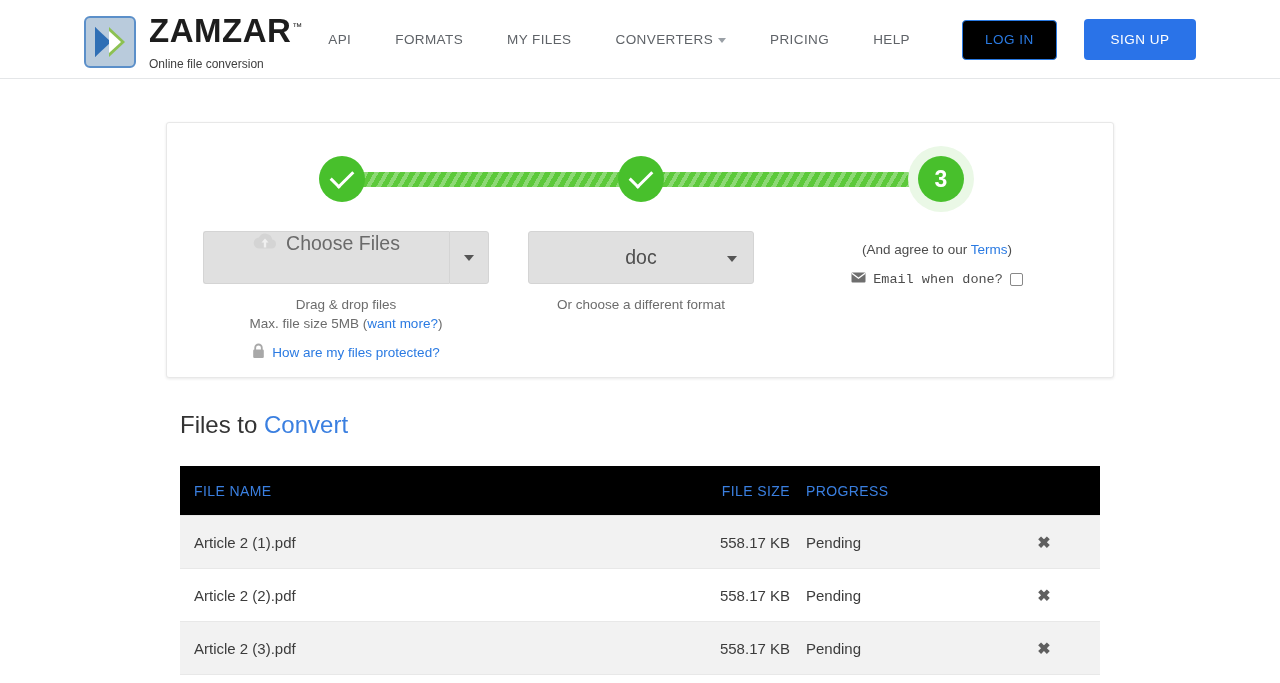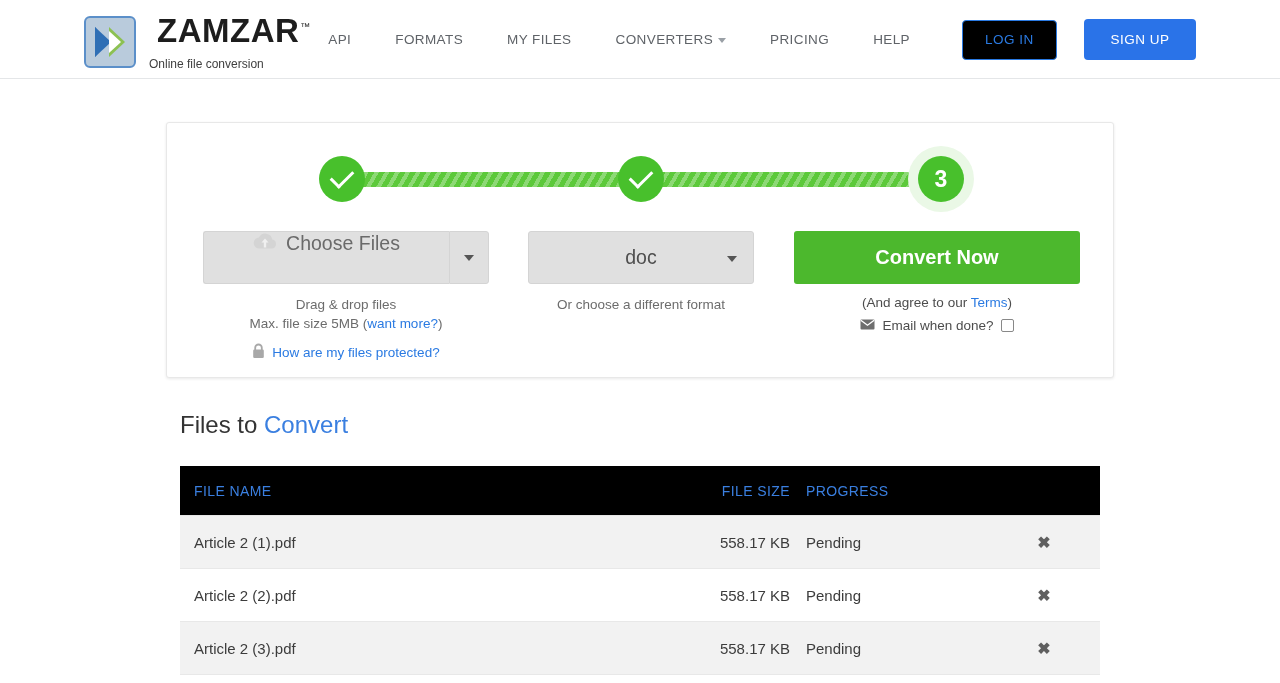--- a/index.html
+++ b/index.html
@@ -47,21 +47,20 @@
   }
   .logo-mark svg { display:block; }
   .logo-text { line-height: 1; }
   .logo-title {
     font-size: 33px;
     font-weight: 700;
     letter-spacing: 0.5px;
     color: #1d1d1d;
     position: relative;
     display: inline-block;
-    margin-left: 8px;
   }
   .logo-tm {
     font-size: 10px;
     font-weight: 400;
     vertical-align: super;
     color: #1d1d1d;
     margin-left: 1px;
   }
   .logo-sub {
     font-size: 12px;
@@ -270,23 +269,24 @@
   }
   .terms-line {
     text-align: center;
     font-size: 13.5px;
     color: #4d4d4d;
     margin-top: 11px;
   }
   .email-row {
     display: flex; align-items: center; justify-content: center;
     gap: 7px;
-    margin-top: 8px;
+    margin-top: 15px;
     font-size: 13.5px;
     color: #4d4d4d;
+    font-family: Liberation Mono, monospace;
   }
   .cb {
     width: 13px; height: 13px;
     border: 1.5px solid #888;
     border-radius: 2px;
     background: #fff;
     cursor: pointer;
     display: inline-block;
   }
 
@@ -426,21 +426,20 @@
 
     <div class="col col-format">
       <div class="format-select">
         <span class="format-value">doc</span>
         <span class="tri"></span>
       </div>
       <div class="hint">Or choose a different format</div>
     </div>
 
     <div class="col col-convert">
-      <div class="convert-btn">Convert Now</div>
       <div class="terms-line"><span>(And agree to our </span><a class="lnk">Terms</a><span>)</span></div>
       <div class="email-row">
         <span>
           <svg width="15" height="11" viewBox="0 0 15 11">
             <rect x="0.5" y="0.5" width="14" height="10" rx="1" fill="#6e6e6e"></rect>
             <path d="M0.8 1.2l6.7 5 6.7-5" fill="none" stroke="#ffffff" stroke-width="1.4"></path>
           </svg>
         </span>
         <span>Email when done?</span>
         <span class="cb"></span>

